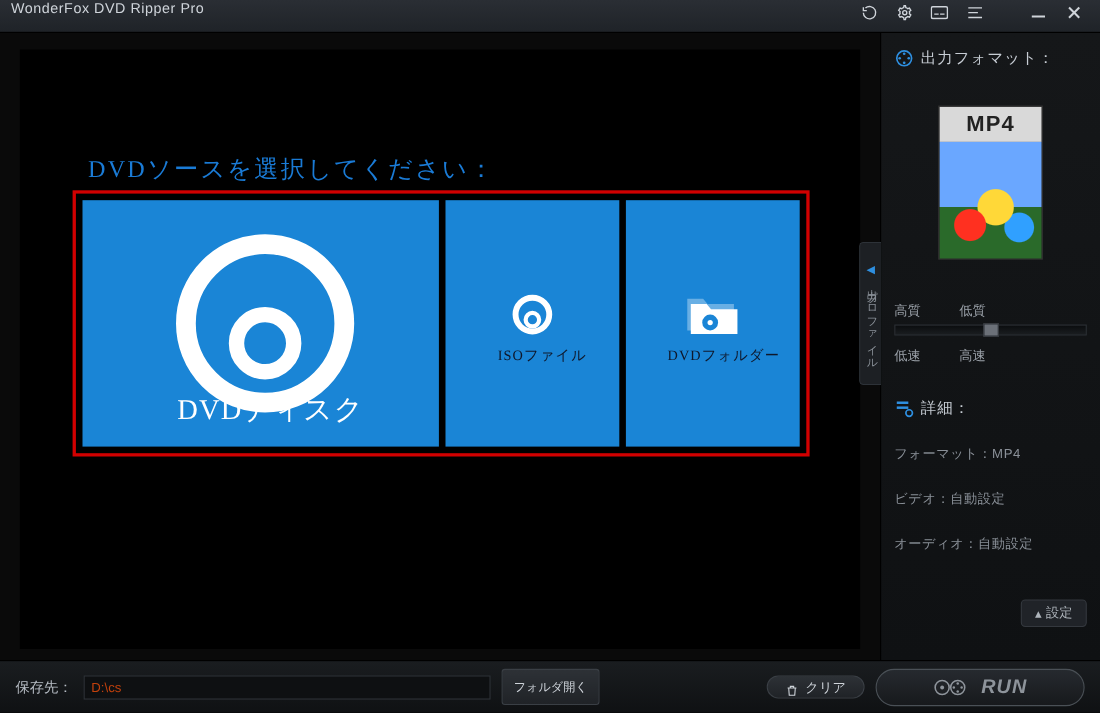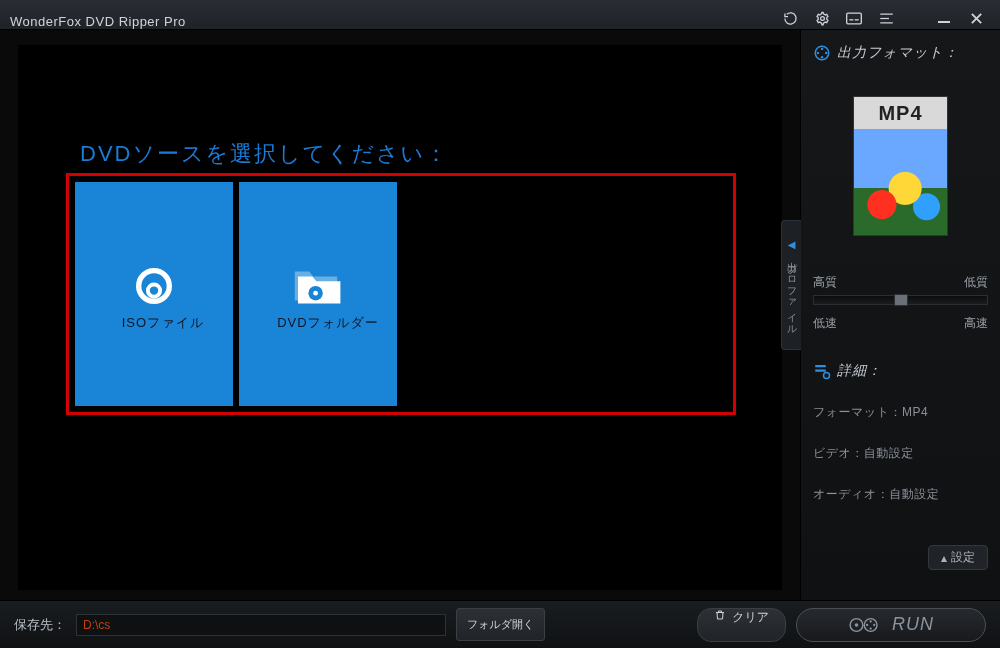--- a/index.html
+++ b/index.html
@@ -10,21 +10,21 @@
     font-family: "Segoe UI", "Hiragino Sans", "Meiryo", sans-serif;
     color: #aab0b8;
     overflow: hidden;
   }
 
   
   .titlebar {
     height: 30px;
     background: linear-gradient(#2a2e34,#1f2328);
     display: flex;
-    align-items: flex-end;
+    align-items: flex-start;
     padding: 0 10px;
     color: #cfd4da;
     font-size: 13px;
     border-bottom: 1px solid #000;
   }
   .titlebar .title { flex: 1; letter-spacing: .5px; }
   .titlebar .titlebtn {
     width: 28px; height: 22px;
     display: flex; align-items: center; justify-content: center;
     margin-left: 4px;
@@ -36,20 +36,21 @@
   
   .content {
     display: flex;
     height: 570px;
   }
   .main {
     flex: 1;
     padding: 15px 18px 5px 18px;
     position: relative;
     background: #0a0a0a;
+    font-family: Liberation Serif, serif;
   }
   .canvas {
     background: #000;
     width: 100%;
     height: 545px;
     position: relative;
   }
   .prompt {
     position: absolute;
     top: 94px;
@@ -128,21 +129,21 @@
   }
   .profiletab .arrow { color:#2e8fe0; font-size:10px;}
   .profiletab .vtext {
     writing-mode: vertical-rl;
     font-size: 10px;
     color:#8a9098;
     letter-spacing:1px;
   }
   .section-head {
     display:flex; align-items:flex-end; gap:6px;
-    color:#c7cdd4; font-size:14px; letter-spacing:1px;font-style:italic;
+    color:#c7cdd4; font-size:14px; letter-spacing:1px;
   }
   .section-head svg { flex:0 0 auto;}
   .format-thumb {
     width: 95px; height: 140px;
     margin: 24px auto 4px auto;
     background: #222;
     border: 1px solid #333;
     position: relative;
     overflow:hidden;
   }
@@ -154,21 +155,21 @@
   }
   .format-thumb .art {
     height: 108px;
     background:
       radial-gradient(circle at 30% 70%, #ff3020 0 14px, transparent 15px),
       radial-gradient(circle at 55% 55%, #ffd838 0 16px, transparent 17px),
       radial-gradient(circle at 78% 72%, #30a0ff 0 13px, transparent 14px),
       linear-gradient(#6aa7ff 0 55%, #2a6a2a 55% 100%);
   }
   .sliders { margin-top: 24px; }
-  .sliderrow { display:flex; justify-content:space-between; font-size:12px; color:#9aa0a8;gap:35px;}
+  .sliderrow { display:flex; font-size:12px; color:#9aa0a8;gap:35px;}
   .track {
     height: 10px; margin: 4px 0 10px 0;
     background: linear-gradient(#0b0d0f,#1a1d20);
     border:1px solid #2b2f34;
     position:relative;
   }
   .thumb {
     position:absolute; top:-2px; width:14px; height:12px;
     background:#6b7078; border:1px solid #2b2f34;
     left: calc(50% - 7px);
@@ -210,40 +211,40 @@
     height:33px;
     background: linear-gradient(#2d3136,#202327);
     border:1px solid #3a3f45;
     border-radius:3px;
     color:#cfd4da;
     font-size:11px;
     padding:0 10px;
   }
   .spacer { flex:1; }
   .clearbtn {
-    height:34px;
+    height:21px;
     background: linear-gradient(#2d3136,#202327);
     border:1px solid #3a3f45;
     border-radius:14px;
     color:#cfd4da;
     font-size:12px;
     padding:0 16px;
-    display:flex;align-items:flex-start;gap:6px;
+    display:flex;align-items:flex-end;gap:6px;
   }
   .runbtn {
     height:34px;
     width: 190px;
     background: linear-gradient(#262a2f,#17191c);
     border:1px solid #4a5056;
     border-radius:18px;
     color:#8e949b;
     display:flex;align-items:center;justify-content:center;
     gap:10px;
     font-style:italic;
-    font-weight:400;
+    font-weight:700;
     font-size:18px;
     letter-spacing:1px;
   }
 </style>
 </head>
 <body>
 
 <div class="titlebar">
   <span class="title">WonderFox DVD Ripper Pro</span>
   <span class="titlebtn">
@@ -287,20 +288,29 @@
 </div>
 
 <div class="content">
   <div class="main">
     <div class="canvas">
 
       <div class="prompt">DVDソースを選択してください：</div>
 
       <div class="source-row">
 
+        <div class="tile tile-large">
+          <div class="iconwrap">
+            <svg viewBox="0 0 200 200" width="200" height="200">
+              <circle cx="104" cy="100" r="72" fill="none" stroke="#fff" stroke-width="18"></circle>
+              <circle cx="104" cy="118" r="26" fill="none" stroke="#fff" stroke-width="14"></circle>
+            </svg>
+            <span class="tile-label-large">DVDディスク</span>
+          </div>
+        </div>
 
         <div class="tile tile-small">
           <div class="row">
             <span class="iconwrap">
               <svg viewBox="0 0 60 60" width="46" height="46">
                 <circle cx="30" cy="30" r="20" fill="none" stroke="#fff" stroke-width="7"></circle>
                 <circle cx="30" cy="36" r="8" fill="none" stroke="#fff" stroke-width="5"></circle>
               </svg>
             </span>
           </div>

